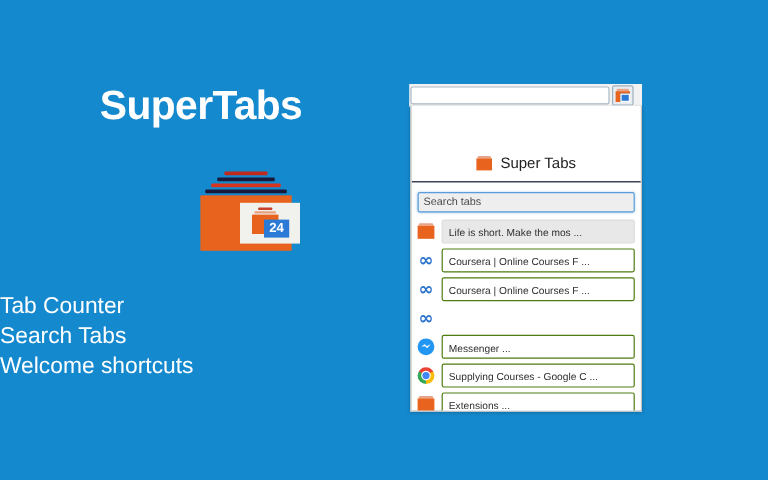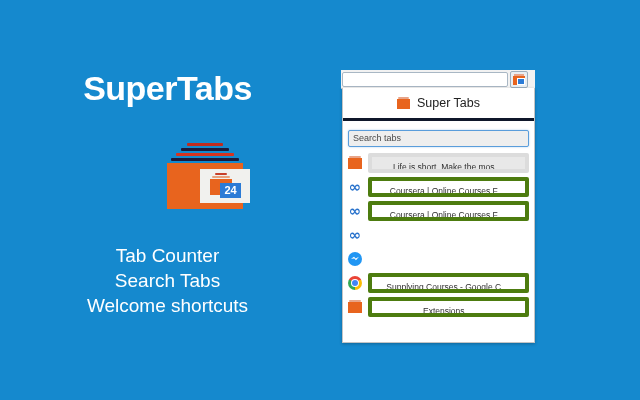--- a/index.html
+++ b/index.html
@@ -96,21 +96,21 @@
     line-height: 15px;
     text-align: center;
     font-family: "Liberation Sans", sans-serif;
   }
 
   #promo-features {
     position: absolute;
     left: 0;
     top: 243px;
     width: 335px;
-    text-align: center;
+    text-align: left;
     color: #ffffff;
     font-size: 19px;
     line-height: 25px;
   }
   #promo-features div { white-space: nowrap; }
 
   
   #browser-region {
     position: absolute;
     left: 341px;
@@ -186,21 +186,22 @@
     box-shadow: 0 1px 3px rgba(0,0,0,0.25);
     overflow: hidden;
   }
 
   #popup-header {
     height: 30px;
     display: flex;
     align-items: center;
     justify-content: center;
     gap: 7px;
-    border-bottom: 3px solid #0f172a;
+    border-bottom: 1px solid #0f172a;
+    margin-top: 33px;
   }
   #popup-header-title {
     font-size: 12.5px;
     color: #222222;
   }
 
   .box-icon {
     position: relative;
     display: inline-block;
   }
@@ -251,28 +252,27 @@
     flex: 0 0 14px;
     position: relative;
   }
   .tab-label {
     flex: 1 1 auto;
     height: 20px;
     line-height: 20px;
     font-size: 8.5px;
     color: #2f2f2f;
     background: #ffffff;
-    border: 4px solid #4d7c0f;
+    border: 1px solid #4d7c0f;
     border-radius: 2px;
     padding: 0 5px;
     white-space: nowrap;
     overflow: hidden;
     text-overflow: ellipsis;
     box-sizing: border-box;
-    text-align: center;
   }
   .tab-row.selected .tab-label {
     background: #e8e8e8;
     border-color: #dcdcdc;
   }
 
   
   .fav-box .bi-top { width: 12px; height: 2px; left: 1px; top: 0; }
   .fav-box .bi-body { width: 14px; height: 11px; top: 2px; }
 
@@ -400,20 +400,21 @@
       </div>
 
       <div class="tab-row">
         <span class="tab-favicon fav-coursera">∞</span>
       </div>
 
       <div class="tab-row">
         <span class="tab-favicon fav-messenger">
           <span class="bolt"></span>
         </span>
+        <span class="tab-label">Messenger ...</span>
       </div>
 
       <div class="tab-row">
         <span class="tab-favicon fav-chrome"></span>
         <span class="tab-label">Supplying Courses - Google C ...</span>
       </div>
 
       <div class="tab-row">
         <span class="tab-favicon box-icon fav-box">
           <span class="bi-top"></span>

